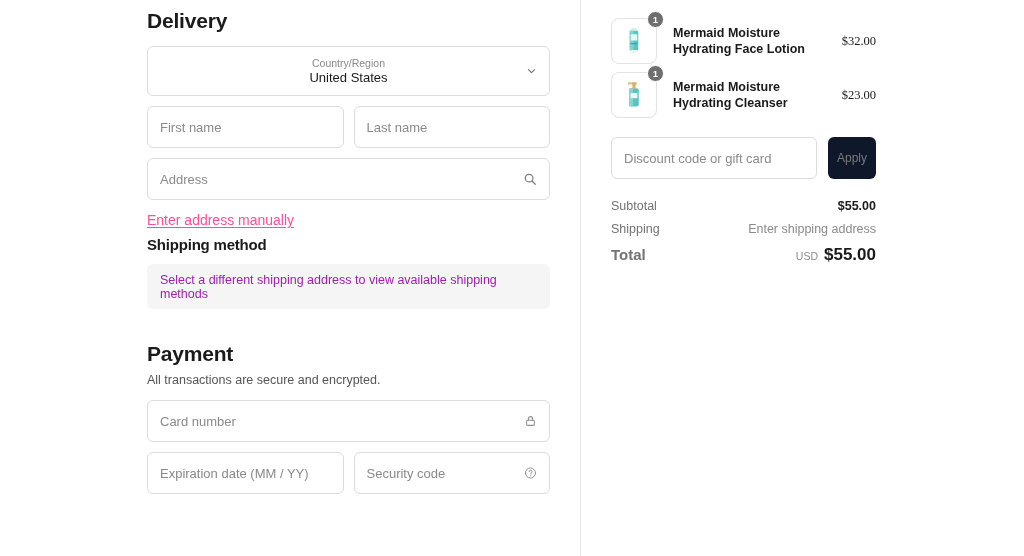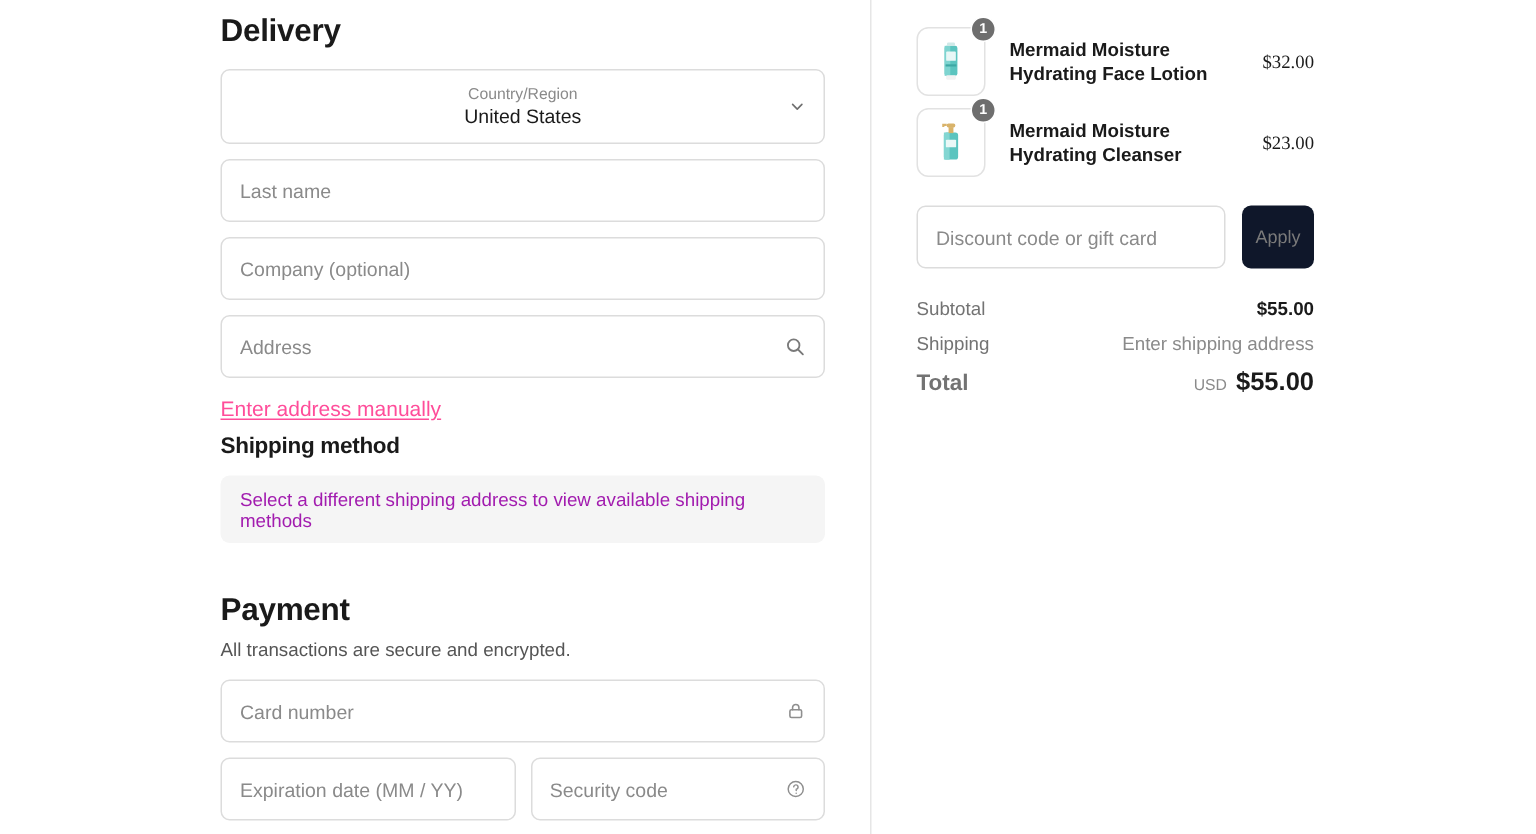--- a/index.html
+++ b/index.html
@@ -154,28 +154,28 @@
       <span class="field-icon">
         <svg width="11" height="11" viewBox="0 0 16 16" fill="none" stroke="#6f6f6f" stroke-width="1.6" stroke-linecap="round" stroke-linejoin="round">
           <path d="M3.5 6 L8 10.5 L12.5 6"></path>
         </svg>
       </span>
     </div>
 
     
     <div class="row2 mt10">
       <div class="field">
+        <span class="placeholder">First name</span>
+      </div>
+      <div class="field">
         <span class="placeholder">Last name</span>
       </div>
     </div>
 
     
-    <div class="field mt10">
-      <span class="placeholder">Company (optional)</span>
-    </div>
 
     
     <div class="field mt10">
       <span class="placeholder">Address</span>
       <span class="field-icon">
         <svg width="14" height="14" viewBox="0 0 16 16" fill="none" stroke="#7a7a7a" stroke-width="1.4" stroke-linecap="round">
           <circle cx="7" cy="7" r="4.4"></circle>
           <path d="M10.3 10.3 L14 14"></path>
         </svg>
       </span>

